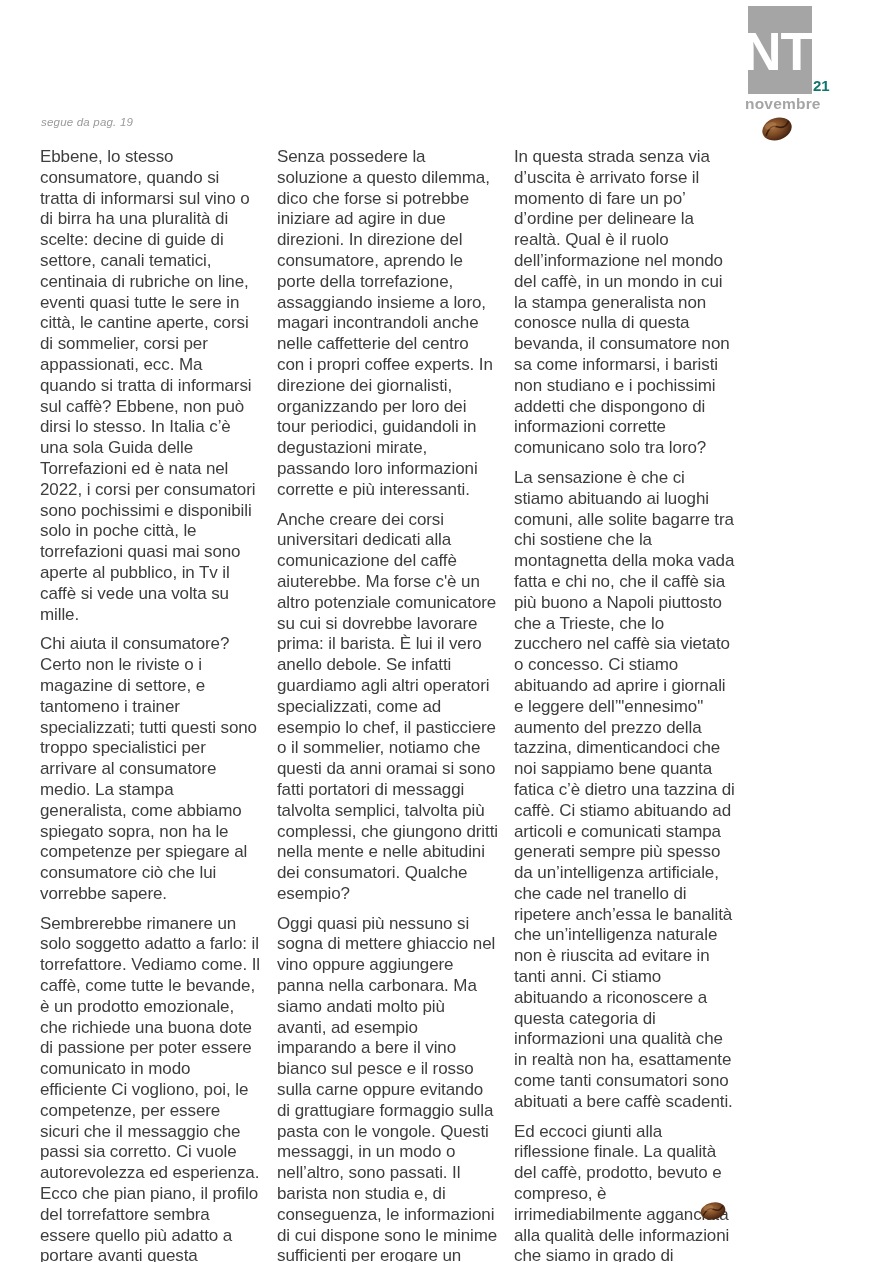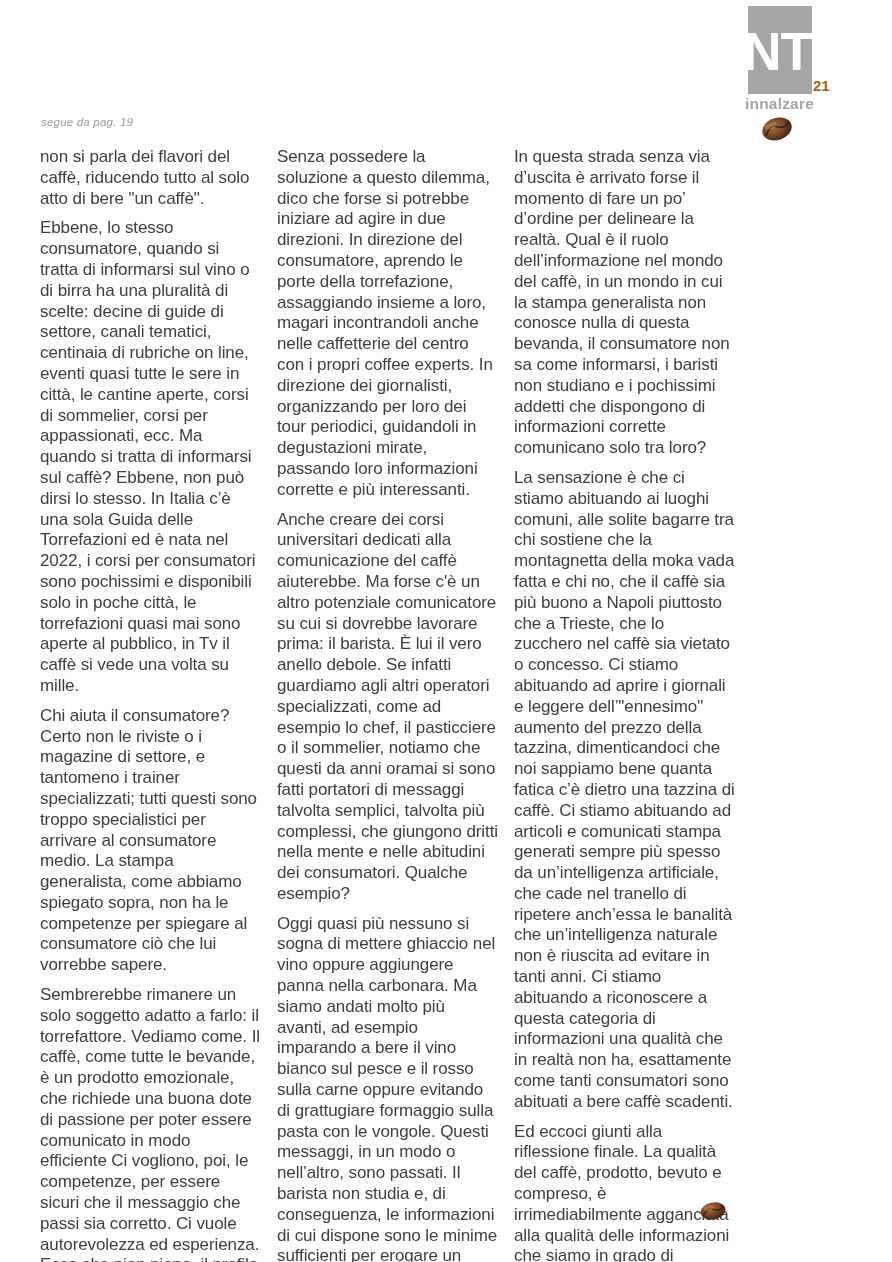--- a/index.html
+++ b/index.html
@@ -57,22 +57,22 @@
 <body>
 
 <div class="page">
 
   <div class="continuation">segue da pag. 19</div>
 
   <div class="masthead-box" style="background:#a5a5a5;">
     <span class="masthead-year">2025</span>
     <span class="masthead-logo">NT</span>
   </div>
-  <span class="masthead-pagenum" style="color:#a16207;">21</span>
-  <span class="masthead-month" style="color:#a5a5a5;">innalzare</span>
+  <span class="masthead-pagenum" style="color:#0f766e;">21</span>
+  <span class="masthead-month" style="color:#a5a5a5;">novembre</span>
 
   <span class="bean bean-header">
     <svg width="40" height="32" viewBox="0 0 40 32">
       <defs>
         <radialGradient id="beanGrad1" cx="40%" cy="38%" r="75%">
           <stop offset="0%" stop-color="#a9713f"></stop>
           <stop offset="45%" stop-color="#7c4a26"></stop>
           <stop offset="85%" stop-color="#45220f"></stop>
           <stop offset="100%" stop-color="#2e1507"></stop>
         </radialGradient>
@@ -81,21 +81,20 @@
         <ellipse cx="20" cy="16" rx="15" ry="11" fill="url(#beanGrad1)"></ellipse>
         <path d="M7.5 19 Q 15 9 21 14 Q 28 19 33.5 12" stroke="#2e1507" stroke-width="1.6" fill="none" opacity="0.85"></path>
         <ellipse cx="15" cy="11" rx="6" ry="3.5" fill="#c08a55" opacity="0.45"></ellipse>
       </g>
     </svg>
   </span>
 
   <div class="columns">
 
     <div class="col">
-      <p>non si parla dei flavori del caffè, riducendo tutto al solo atto di bere "un caffè".</p>
       <p>Ebbene, lo stesso consumatore, quando si tratta di informarsi sul vino o di birra ha una pluralità di scelte: decine di guide di settore, canali tematici, centinaia di rubriche on line, eventi quasi tutte le sere in città, le cantine aperte, corsi di sommelier, corsi per appassionati, ecc. Ma quando si tratta di informarsi sul caffè? Ebbene, non può dirsi lo stesso. In Italia c’è una sola Guida delle Torrefazioni ed è nata nel 2022, i corsi per consumatori sono pochissimi e disponibili solo in poche città, le torrefazioni quasi mai sono aperte al pubblico, in Tv il caffè si vede una volta su mille.</p>
       <p>Chi aiuta il consumatore? Certo non le riviste o i magazine di settore, e tantomeno i trainer specializzati; tutti questi sono troppo specialistici per arrivare al consumatore medio. La stampa generalista, come abbiamo spiegato sopra, non ha le competenze per spiegare al consumatore ciò che lui vorrebbe sapere.</p>
       <p>Sembrerebbe rimanere un solo soggetto adatto a farlo: il torrefattore. Vediamo come. Il caffè, come tutte le bevande, è un prodotto emozionale, che richiede una buona dote di passione per poter essere comunicato in modo efficiente Ci vogliono, poi, le competenze, per essere sicuri che il messaggio che passi sia corretto. Ci vuole autorevolezza ed esperienza. Ecco che pian piano, il profilo del torrefattore sembra essere quello più adatto a portare avanti questa missione. Chi compra il caffè, chi visita le piantagioni, chi tosta i chicchi, chi li miscela, chi li assaggia, chi li confeziona, chi dà istruzioni al barista; sì, sembra essere proprio la torrefazione il luogo ideale per la raccolta delle giuste informazioni, ma il torrefattore non è un comunicatore, purtroppo. Quale soluzione allora?</p>
     </div>
 
     <div class="col">
       <p>Senza possedere la soluzione a questo dilemma, dico che forse si potrebbe iniziare ad agire in due direzioni. In direzione del consumatore, aprendo le porte della torrefazione, assaggiando insieme a loro, magari incontrandoli anche nelle caffetterie del centro con i propri coffee experts. In direzione dei giornalisti, organizzando per loro dei tour periodici, guidandoli in degustazioni mirate, passando loro informazioni corrette e più interessanti.</p>
       <p>Anche creare dei corsi universitari dedicati alla comunicazione del caffè aiuterebbe. Ma forse c'è un altro potenziale comunicatore su cui si dovrebbe lavorare prima: il barista. È lui il vero anello debole. Se infatti guardiamo agli altri operatori specializzati, come ad esempio lo chef, il pasticciere o il sommelier, notiamo che questi da anni oramai si sono fatti portatori di messaggi talvolta semplici, talvolta più complessi, che giungono dritti nella mente e nelle abitudini dei consumatori. Qualche esempio?</p>
       <p>Oggi quasi più nessuno si sogna di mettere ghiaccio nel vino oppure aggiungere panna nella carbonara. Ma siamo andati molto più avanti, ad esempio imparando a bere il vino bianco sul pesce e il rosso sulla carne oppure evitando di grattugiare formaggio sulla pasta con le vongole. Questi messaggi, in un modo o nell’altro, sono passati. Il barista non studia e, di conseguenza, le informazioni di cui dispone sono le minime sufficienti per erogare un caffè, spesso anche in maniera non appropriata. La stragrande maggioranza dei baristi non conosce la composizione della miscela che serve, non sa assaggiare il caffè e non ha doti narrative.</p>
 

